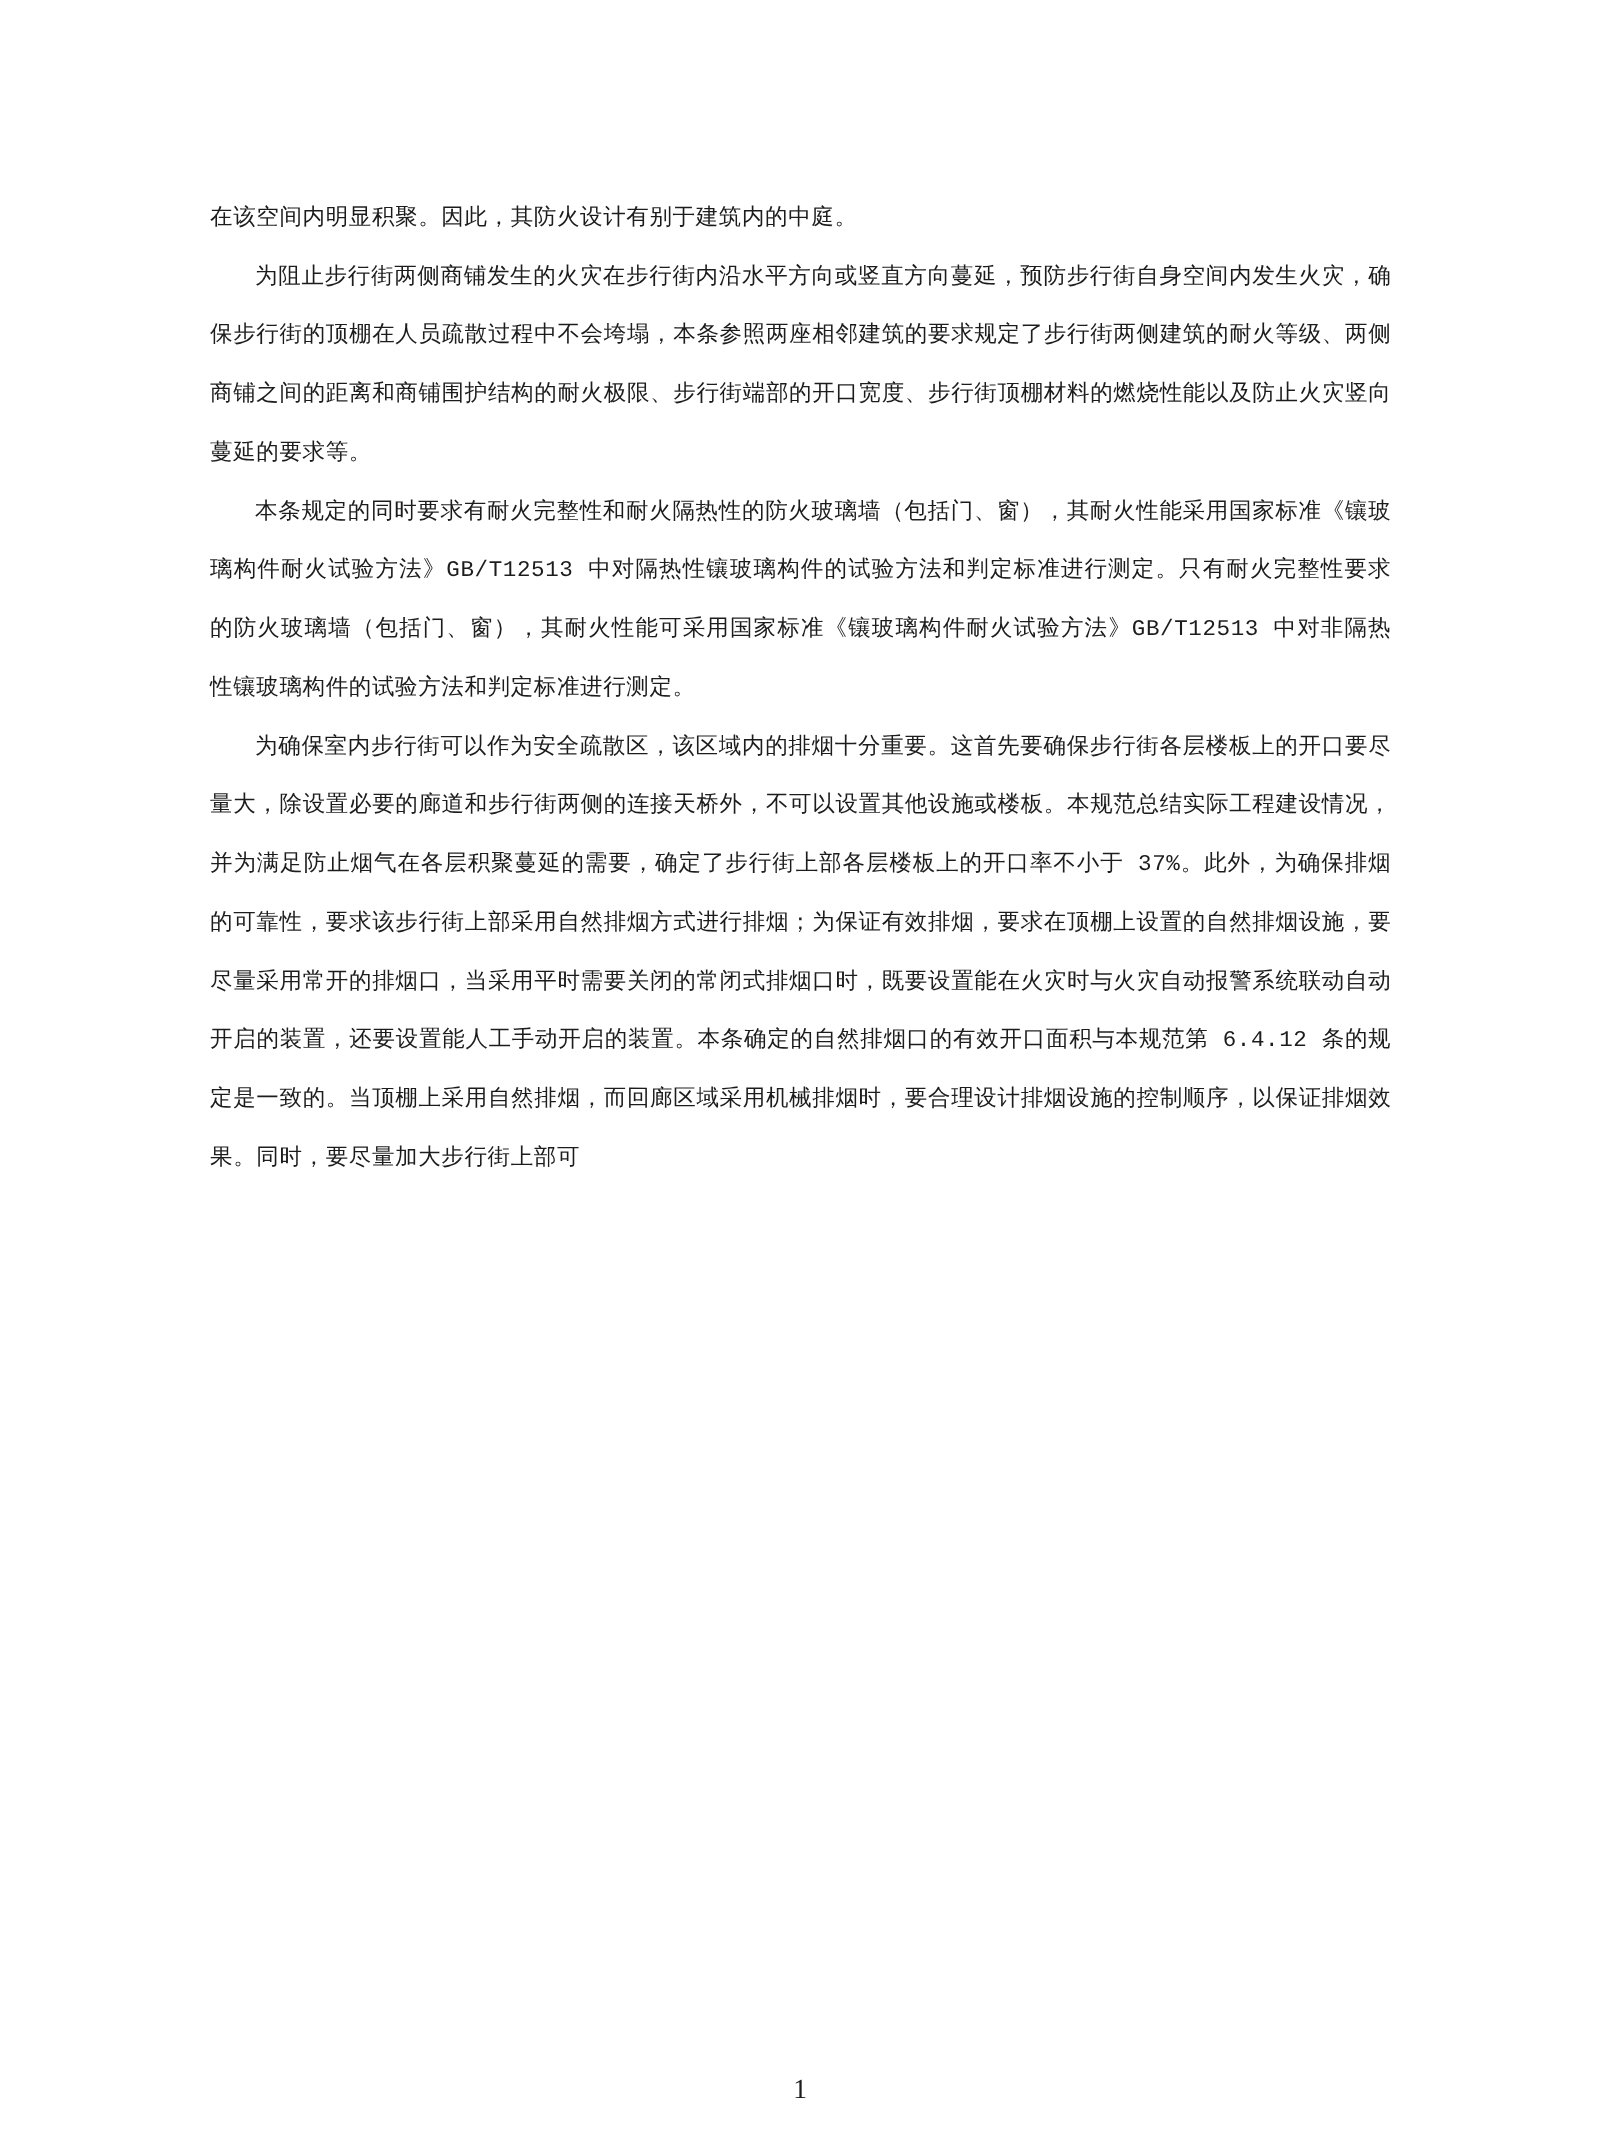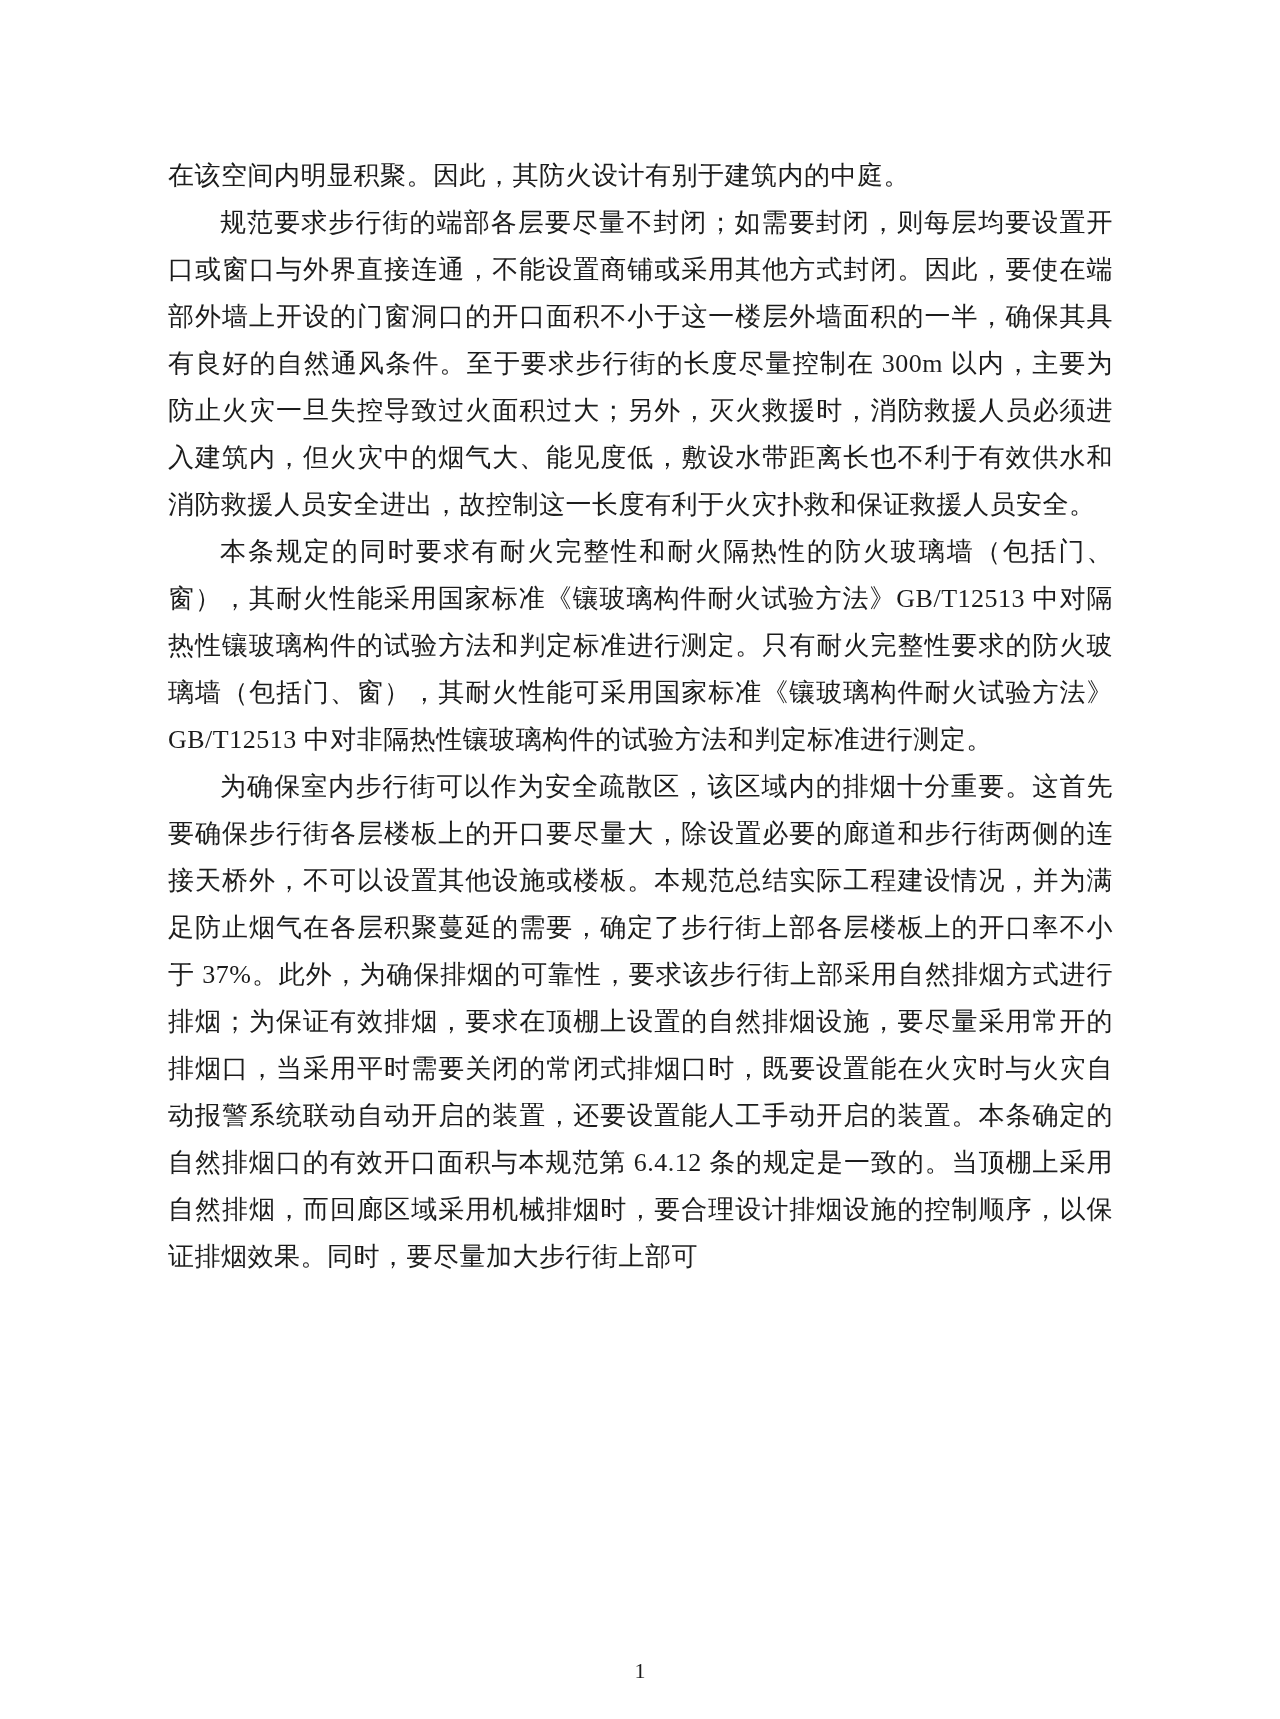--- a/index.html
+++ b/index.html
@@ -24,26 +24,27 @@
   }
   .content {
     position: absolute;
     top: 152px;
     left: 168px;
     width: 945px;
   }
   .content p {
     margin: 0;
     padding: 0;
-    font-size: 26px;
+    font-size: 18px;
     line-height: 47px;
     letter-spacing: 0.5px;
     text-align: justify;
     text-align-last: left;
     word-break: break-all;
+    font-family: Liberation Mono, monospace;
   }
   .content p.indent {
     text-indent: 2em;
   }
   .footer {
     position: absolute;
     top: 1656px;
     left: 0;
     width: 1280px;
     text-align: center;
@@ -51,18 +52,18 @@
     line-height: 30px;
     color: #1c1c1c;
   }
 </style>
 </head>
 <body>
 
 <div class="page">
   <div class="content">
     <p>在该空间内明显积聚。因此，其防火设计有别于建筑内的中庭。</p>
-    <p class="indent">规范要求步行街的端部各层要尽量不封闭；如需要封闭，则每层均要设置开口或窗口与外界直接连通，不能设置商铺或采用其他方式封闭。因此，要使在端部外墙上开设的门窗洞口的开口面积不小于这一楼层外墙面积的一半，确保其具有良好的自然通风条件。至于要求步行街的长度尽量控制在 300m 以内，主要为防止火灾一旦失控导致过火面积过大；另外，灭火救援时，消防救援人员必须进入建筑内，但火灾中的烟气大、能见度低，敷设水带距离长也不利于有效供水和消防救援人员安全进出，故控制这一长度有利于火灾扑救和保证救援人员安全。</p>
+    <p class="indent">为阻止步行街两侧商铺发生的火灾在步行街内沿水平方向或竖直方向蔓延，预防步行街自身空间内发生火灾，确保步行街的顶棚在人员疏散过程中不会垮塌，本条参照两座相邻建筑的要求规定了步行街两侧建筑的耐火等级、两侧商铺之间的距离和商铺围护结构的耐火极限、步行街端部的开口宽度、步行街顶棚材料的燃烧性能以及防止火灾竖向蔓延的要求等。</p>
     <p class="indent">本条规定的同时要求有耐火完整性和耐火隔热性的防火玻璃墙（包括门、窗），其耐火性能采用国家标准《镶玻璃构件耐火试验方法》GB/T12513 中对隔热性镶玻璃构件的试验方法和判定标准进行测定。只有耐火完整性要求的防火玻璃墙（包括门、窗），其耐火性能可采用国家标准《镶玻璃构件耐火试验方法》GB/T12513 中对非隔热性镶玻璃构件的试验方法和判定标准进行测定。</p>
     <p class="indent">为确保室内步行街可以作为安全疏散区，该区域内的排烟十分重要。这首先要确保步行街各层楼板上的开口要尽量大，除设置必要的廊道和步行街两侧的连接天桥外，不可以设置其他设施或楼板。本规范总结实际工程建设情况，并为满足防止烟气在各层积聚蔓延的需要，确定了步行街上部各层楼板上的开口率不小于 37%。此外，为确保排烟的可靠性，要求该步行街上部采用自然排烟方式进行排烟；为保证有效排烟，要求在顶棚上设置的自然排烟设施，要尽量采用常开的排烟口，当采用平时需要关闭的常闭式排烟口时，既要设置能在火灾时与火灾自动报警系统联动自动开启的装置，还要设置能人工手动开启的装置。本条确定的自然排烟口的有效开口面积与本规范第 6.4.12 条的规定是一致的。当顶棚上采用自然排烟，而回廊区域采用机械排烟时，要合理设计排烟设施的控制顺序，以保证排烟效果。同时，要尽量加大步行街上部可</p>
   </div>
   <div class="footer">1</div>
 </div>
 
 </body></html>

